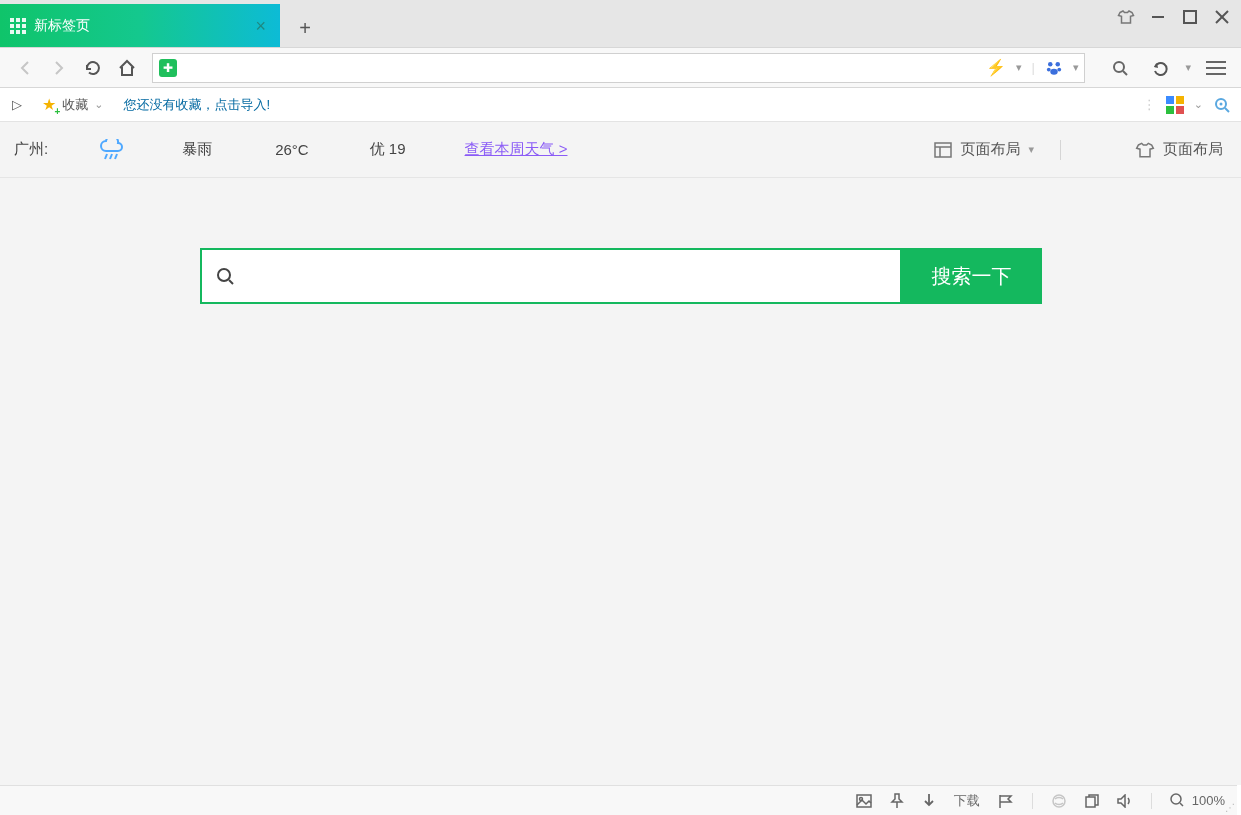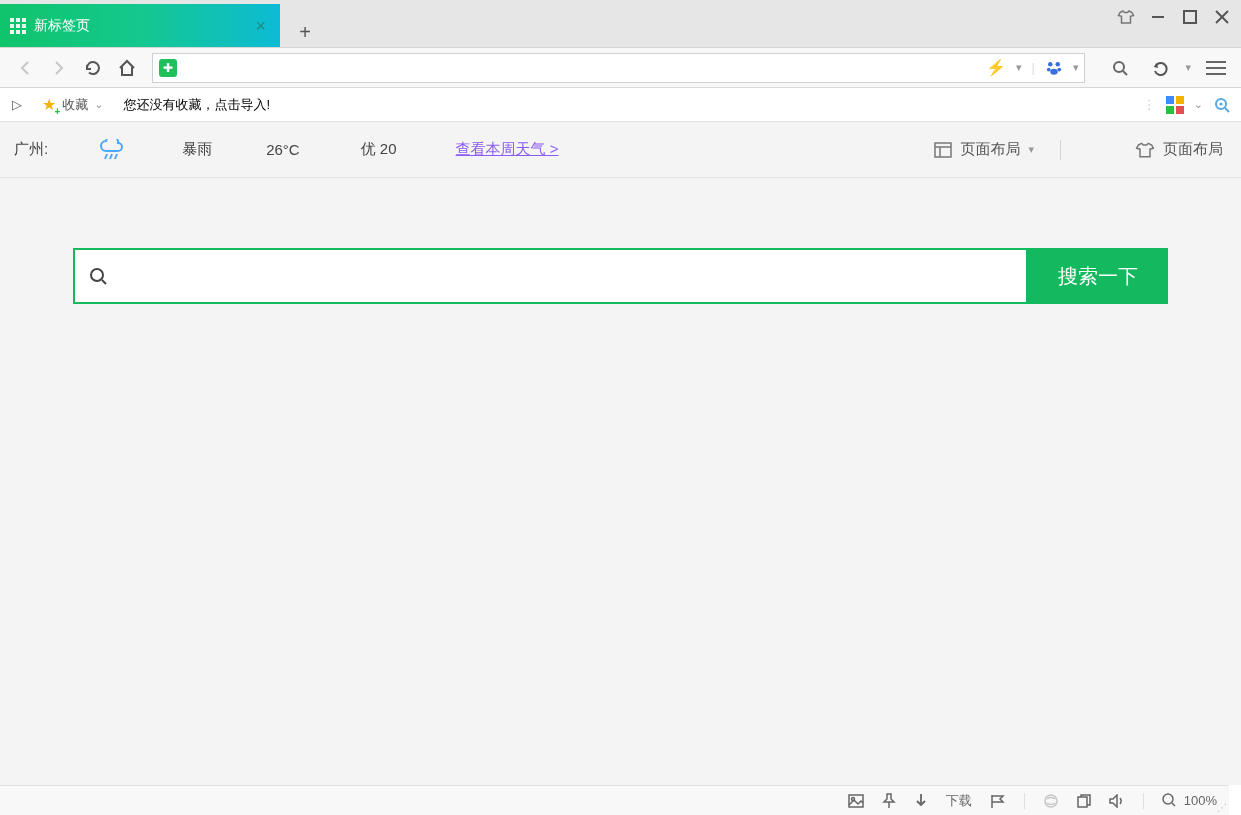--- a/index.html
+++ b/index.html
@@ -1,17 +1,17 @@
 <!DOCTYPE html>
 <html><head>
 <meta charset="utf-8">
 <style>
   * { box-sizing: border-box; margin: 0; padding: 0; }
   body { font-family: "Microsoft YaHei", Arial, sans-serif; font-size: 13px; color: #333; background: #fff; width: 1241px; height: 815px; overflow: hidden; position: relative; }
-  .titlebar { height: 47px; background: #e6e6e6; display: flex; align-items: flex-end; position: relative; }
+  .titlebar { height: 47px; background: #e6e6e6; display: flex; align-items: center; position: relative; }
   .tab { height: 43px; margin-top: 4px; background: linear-gradient(90deg,#0fc46a 0%,#14c88e 50%,#0dbbd6 100%); display: flex; align-items: center; gap: 8px; padding: 0 14px 0 10px; color: #fff; min-width: 280px; position: relative; }
   .tab .grid-icon { width: 16px; height: 16px; display: grid; grid-template-columns: repeat(3,4px); grid-template-rows: repeat(3,4px); gap: 2px; }
   .tab .grid-icon span { background: #fff; opacity: .9; }
   .tab-title { flex: 1; font-size: 14px; }
   .tab-close { color: #2a6650; font-size: 18px; line-height: 1; cursor: pointer; opacity: .6; }
   .newtab { width: 30px; height: 30px; margin: 10px 0 0 10px; display: flex; align-items: center; justify-content: center; font-size: 20px; color: #555; cursor: pointer; }
   .win-controls { position: absolute; right: 10px; top: 8px; display: flex; gap: 14px; align-items: center; color: #555; }
   .win-controls .ico { width: 18px; height: 18px; display: flex; align-items: center; justify-content: center; cursor: pointer; font-size: 16px; }
   .toolbar { height: 41px; background: #f8f8f8; border-top: 1px solid #d7d7d7; border-bottom: 1px solid #d7d7d7; display: flex; align-items: center; padding: 0 10px; gap: 4px; }
   .tb-btn { width: 30px; height: 30px; display: flex; align-items: center; justify-content: center; color: #777; cursor: pointer; border-radius: 2px; }
@@ -24,38 +24,38 @@
   .paw { color: #3b6fdd; font-size: 16px; }
   .chev { font-size: 11px; color: #999; }
   .tb-right { display: flex; align-items: center; gap: 10px; margin-left: 10px; color: #666; }
   .burger { width: 20px; display: flex; flex-direction: column; gap: 4px; }
   .burger span { height: 2px; background: #666; }
   .bookbar { height: 34px; border-bottom: 1px solid #e3e3e3; display: flex; align-items: center; padding: 0 12px; background: #fff; position:relative;}
   .bookbar .play { font-size: 13px; color: #555; margin-right: 20px; }
   .fav { display: flex; align-items: center; gap: 6px; color: #555; cursor: pointer; }
   .star { color: #f5b301; font-size: 16px; position:relative;}
   .star::after{content:"+"; color:#2bbf3e; font-size:10px; position:absolute; right:-4px; bottom:-3px; font-weight:bold;}
-  .import-hint { margin-left: 20px; color: #000000; }
+  .import-hint { margin-left: 20px; color: #0369a1; }
   .bookbar-right { position:absolute; right:10px; display: flex; align-items: center; gap: 10px; }
   .colored-grid { width: 18px; height: 18px; display: grid; grid-template-columns: 1fr 1fr; grid-template-rows: 1fr 1fr; gap: 2px; }
   .colored-grid span:nth-child(1){background:#3b8bff;} .colored-grid span:nth-child(2){background:#f5b301;} .colored-grid span:nth-child(3){background:#2bbf3e;} .colored-grid span:nth-child(4){background:#e05050;}
   .infobar { height: 56px; background: #f4f4f4; border-bottom: 1px solid #e5e5e5; display: flex; align-items: center; padding: 0 14px; font-size: 15px; color: #444; position:relative;gap:47px;}
   .weather-ico { color:#4ea8ff; font-size:22px; margin:0 10px 0 4px;}
   .infobar .aqi { margin-left: 14px; }
   .weeklink { color: #8b5cf6; text-decoration: underline; margin-left: 12px; cursor: pointer; }
   .infobar-right { position:absolute; right:18px; display: flex; align-items: center; gap: 26px; color:#555;}
   .layout-ico, .skin-ico { display:flex; align-items:center; gap:8px; cursor:pointer;padding-left:48px;}
   .divider { width:1px; height:20px; background:#d5d5d5;}
   .content { background:#f4f4f4; height: calc(815px - 47px - 41px - 34px - 56px - 30px); display:flex; justify-content:center; padding-top:70px;}
-  .searchbox { width: 1095px; height: 56px; display:flex;justify-content:flex-end; }
+  .searchbox { width: 842px; height: 56px; display:flex;justify-content:flex-end; }
   .sb-left { flex:1; border:2px solid #14b85e; background:#fff; display:flex; align-items:center; padding:0 14px;}
   .sb-left .mag { color:#555; font-size:18px;}
   .sb-input { flex:1; border:none; outline:none; font-size:16px; margin-left:12px; height:50px;}
   .sb-btn { width:140px; background:#14b85e; color:#fff; font-size:20px; font-weight:500; display:flex; align-items:center; justify-content:center; cursor:pointer;}
-  .statusbar { position:absolute; bottom:0; left:0; right:12px; height:30px; background:#f8f8f8; border-top:1px solid #e0e0e0; display:flex; align-items:center; justify-content:flex-end; padding:0 12px; gap:18px; color:#666; font-size:13px;}
+  .statusbar { position:absolute; bottom:0; left:0; right:4px; height:30px; background:#f8f8f8; border-top:1px solid #e0e0e0; display:flex; align-items:center; justify-content:flex-end; padding:0 12px; gap:18px; color:#666; font-size:13px;}
   .statusbar .sb-ico { font-size:15px; cursor:pointer;}
   .statusbar .sep { width:1px; height:16px; background:#ddd;}
   .zoom { display:flex; align-items:flex-start; gap:8px;}
   .resize-grip{position:absolute; right:2px; bottom:2px; font-size:10px; color:#bbb;}
   svg { display:block; }
 </style>
 </head>
 <body>
 
 <div class="titlebar">
@@ -196,22 +196,22 @@
   <span>广州:</span>
   <span class="weather-ico">
     <svg width="26" height="22" viewBox="0 0 26 22">
         <path d="M7 12 a5 5 0 0 1 0-10 a6 6 0 0 1 12 2 a4 4 0 0 1 0 8 Z" fill="none" stroke="#4ea8ff" stroke-width="2"></path>
         <line x1="8" y1="15" x2="6" y2="20" stroke="#4ea8ff" stroke-width="2"></line>
         <line x1="13" y1="15" x2="11" y2="20" stroke="#4ea8ff" stroke-width="2"></line>
         <line x1="18" y1="15" x2="16" y2="20" stroke="#4ea8ff" stroke-width="2"></line>
       </svg>
   </span>
   <span>暴雨</span>
-  <span style="margin-left:7px">26°C</span>
-  <span class="aqi">优 20</span>
+  <span style="margin-left:16px">26°C</span>
+  <span class="aqi">优 19</span>
   <a class="weeklink">查看本周天气 &gt;</a>
   <div class="infobar-right">
     <div class="layout-ico">
       <svg width="18" height="16" viewBox="0 0 18 16" fill="none" stroke="#777" stroke-width="1.5">
           <rect x="1" y="1" width="16" height="14"></rect>
           <line x1="1" y1="5" x2="17" y2="5"></line>
           <line x1="6" y1="5" x2="6" y2="15"></line>
         </svg>
       <span>页面布局</span>
       <span class="chev">▾</span>

